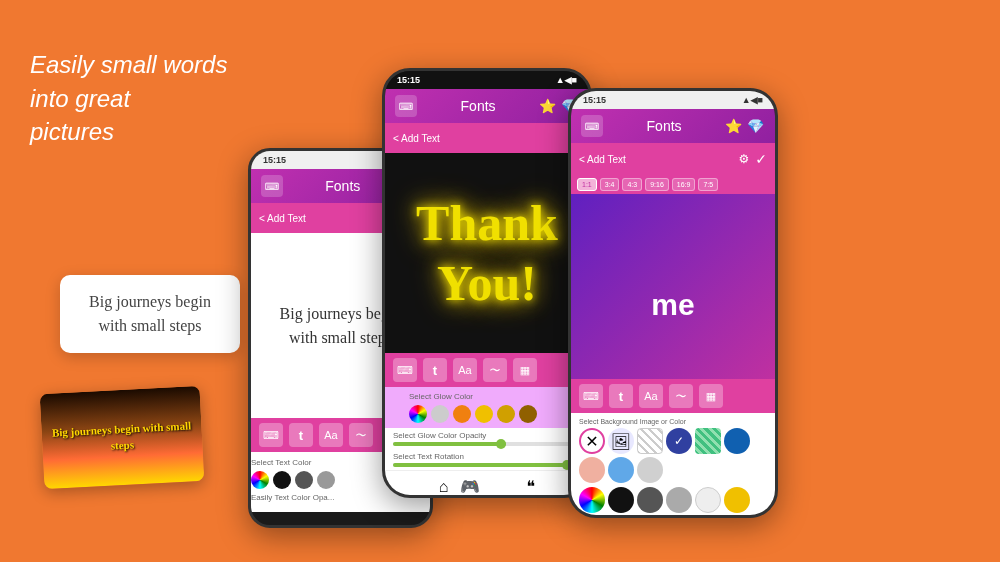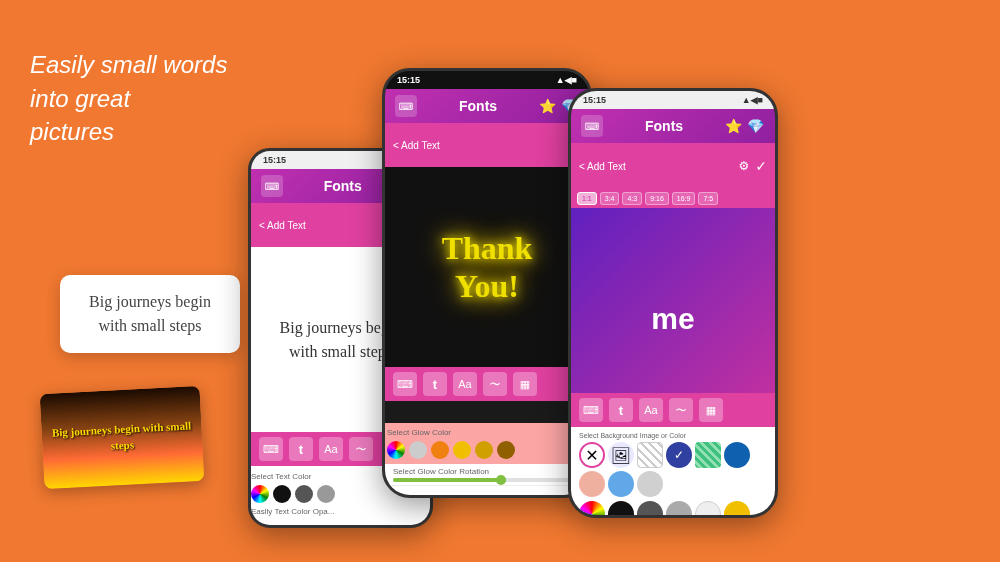--- a/index.html
+++ b/index.html
@@ -94,21 +94,21 @@
       background: #c030c0;
       background: linear-gradient(135deg, #c030b0, #9020a0);
       padding: 6px 10px;
       display: flex;
       align-items: center;
       justify-content: space-between;
     }
     .top-bar-title {
       color: white;
       font-size: 14px;
-      font-weight: bold;
+      font-weight: normal;
       text-align: center;
       flex: 1;
     }
     .top-bar-icons {
       display: flex;
       gap: 5px;
       align-items: center;
     }
     .icon-box {
       width: 22px;
@@ -118,21 +118,21 @@
       display: flex;
       align-items: center;
       justify-content: center;
       font-size: 10px;
       color: white;
     }
 
     
     .sub-bar {
       background: #e040a0;
-      padding: 15px 8px;
+      padding: 8px 8px;
       display: flex;
       align-items: center;
       justify-content: space-between;
       font-size: 10px;
       color: white;
     }
 
     
     .phone1-canvas {
       background: white;
@@ -193,33 +193,32 @@
     
     .phone2-canvas {
       background: #111;
       height: 200px;
       display: flex;
       align-items: center;
       justify-content: center;
     }
     .thank-you-text {
       font-family: 'Comic Sans MS', cursive;
-      font-size: 32px;
+      font-size: 50px;
       font-weight: bold;
       color: #f0e000;
       text-align: center;
       line-height: 1.2;
       text-shadow: 0 0 10px #f0e000, 0 0 20px #e0c000, 0 0 30px #c0a000;
     }
 
     
     .glow-section {
-      background: #fca5a5;
-      padding: 5px 2px;
-      margin-top: 22px;
+      background: #f0abfc;
+      padding: 5px 24px;
     }
 
     
     .phone3-canvas {
       background: linear-gradient(135deg, #6020c0, #c030a0);
       height: 185px;
       display: flex;
       flex-direction: column;
       align-items: center;
       justify-content: center;
@@ -475,24 +474,31 @@
     <div class="color-swatches">
       <div class="swatch swatch-rainbow"></div>
       <div class="swatch" style="background:#ccc;"></div>
       <div class="swatch" style="background:#f08010;"></div>
       <div class="swatch" style="background:#f0c000;"></div>
       <div class="swatch" style="background:#d0a000;"></div>
       <div class="swatch" style="background:#906000;"></div>
     </div>
   </div>
   <div class="slider-row">
-    <div class="slider-label">Select Glow Color Rotation</div>
+    <div class="slider-label">Select Glow Color Opacity</div>
     <div class="slider-track">
       <div class="slider-fill" style="width:60%;"></div>
       <div class="slider-thumb" style="right:40%; left:auto;"></div>
+    </div>
+  </div>
+  <div class="slider-row">
+    <div class="slider-label">Select Text Rotation</div>
+    <div class="slider-track">
+      <div class="slider-fill" style="width:95%;"></div>
+      <div class="slider-thumb" style="right:5%; left:auto;"></div>
     </div>
   </div>
   <div class="bottom-nav">
     <span>⌂</span>
     <span>🎮</span>
     <span class="ps-icon">Ps</span>
     <span>❝</span>
   </div>
 </div>
 

